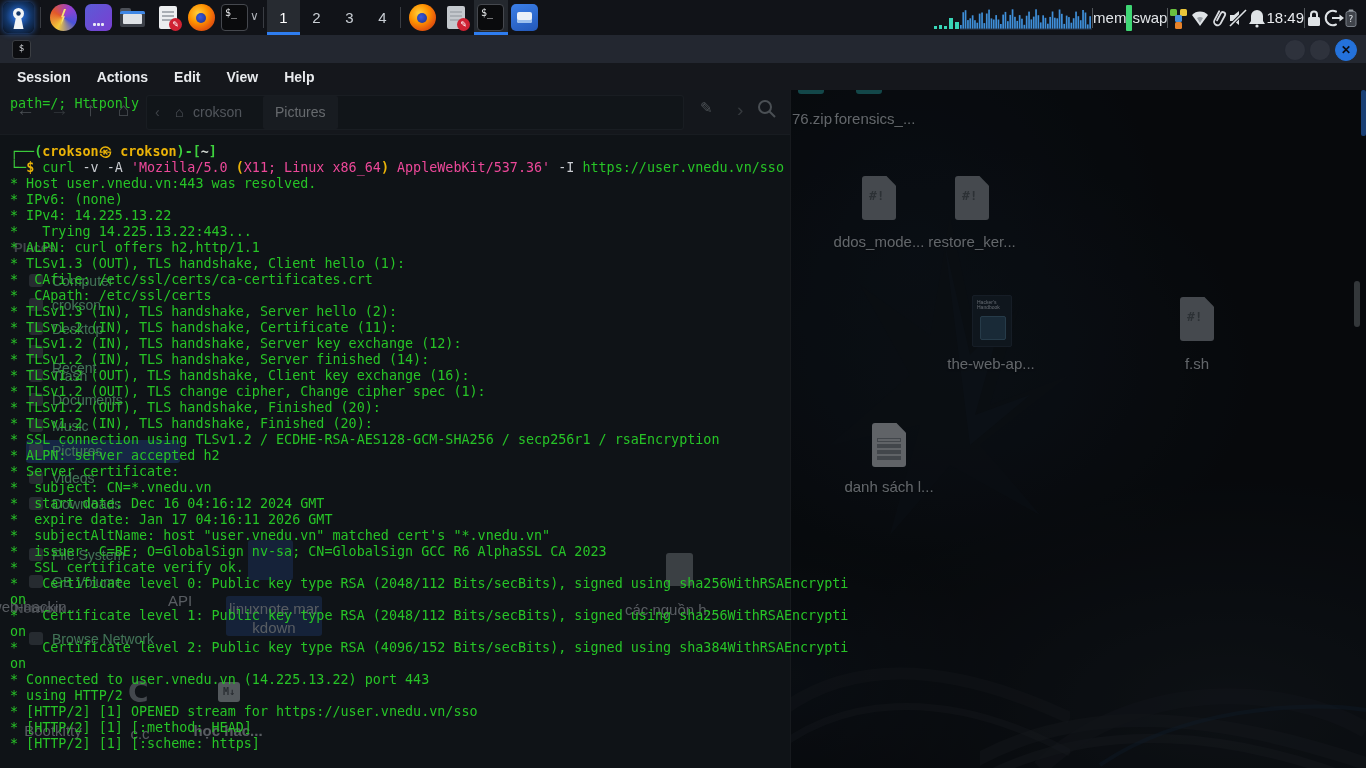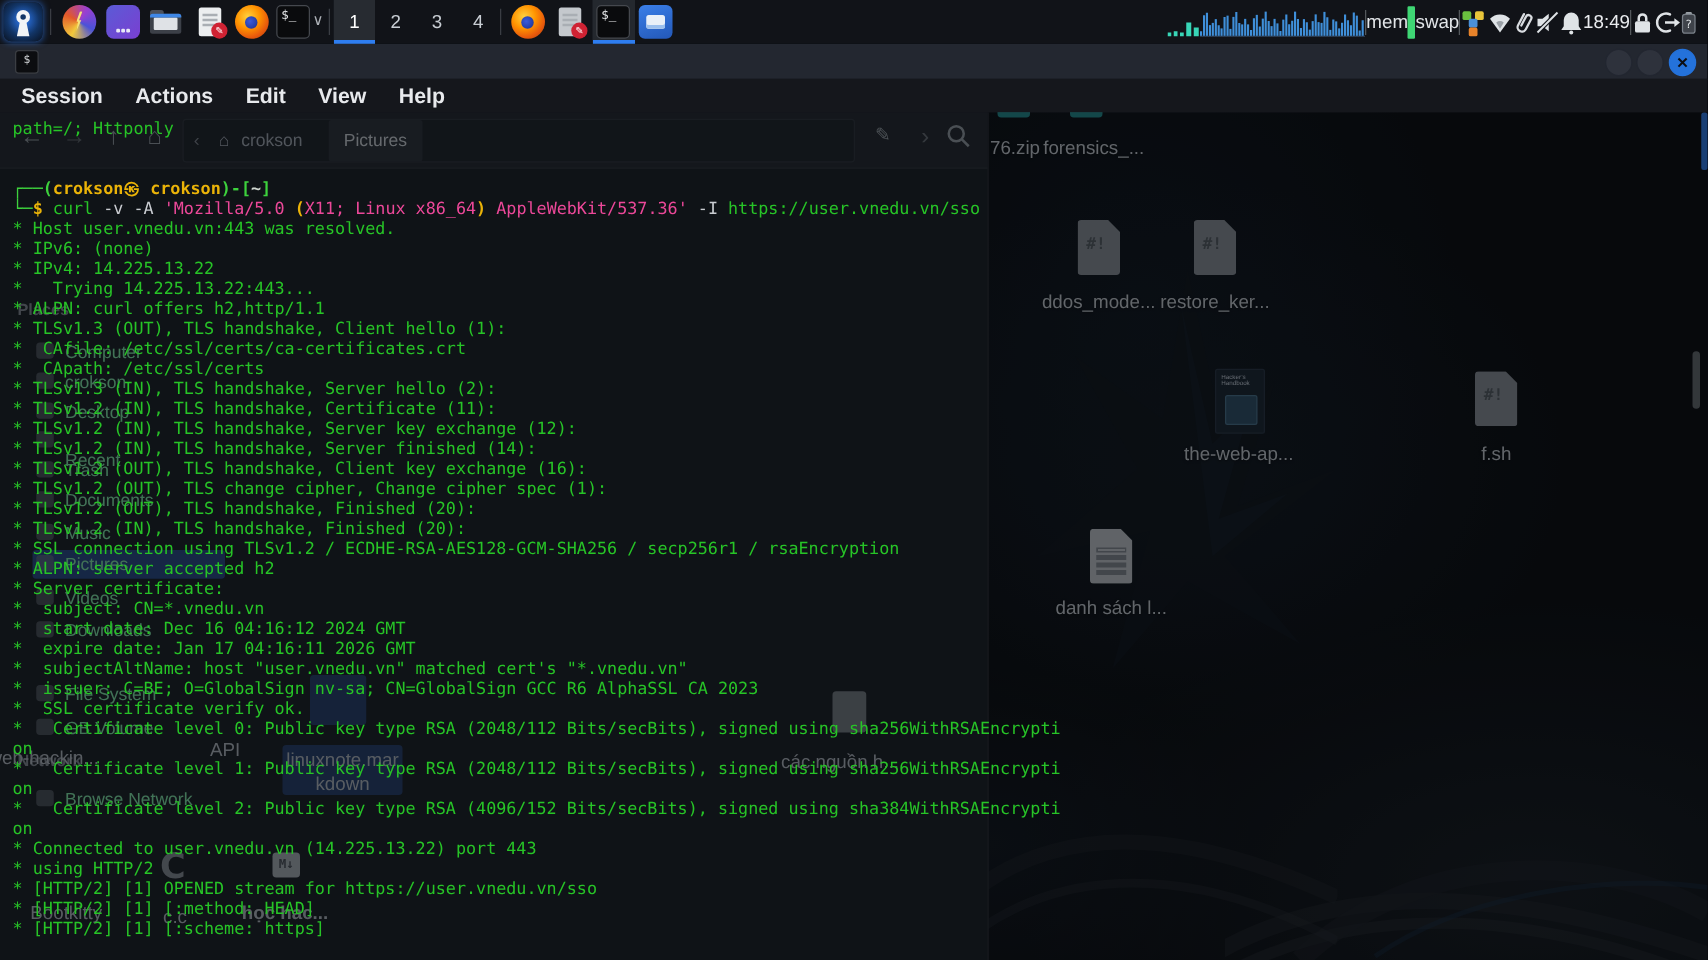--- a/index.html
+++ b/index.html
@@ -59,21 +59,21 @@
   .c-w{color:#c9ccd1;}
   .c-wb{color:#cfd6cf;font-weight:bold;}
 
   
   #titlebar{left:0;top:35px;width:1366px;height:28px;background:#232730;border-bottom:1px solid #1a1d24;}
   #win-title{position:absolute;left:0;right:0;top:7px;text-align:center;color:#14b8a6;font-size:13px;margin-top:28px;}
   #win-icon{position:absolute;left:12px;top:5px;width:17px;height:17px;background:#0c0d10;border:1px solid #3b3e43;border-radius:3px;color:#d7dadd;font:9px "DejaVu Sans Mono",monospace;line-height:15px;text-align:center;}
   .winbtn{position:absolute;top:4px;width:20px;height:20px;border-radius:50%;background:#2e323c;border:1px solid #222630;}
   #btn-close{background:#2472db;border-color:#2472db;color:#0b0d12;font-weight:bold;font-size:12px;line-height:20px;text-align:center;}
   #menubar{left:0;top:63px;width:1366px;height:27px;background:#15171c;display:flex;align-items:center;padding-left:4px;box-sizing:border-box;}
-  .menu-item{color:#e8eaed;font-size:17px;font-weight:600;padding:0 13px;}
+  .menu-item{color:#e8eaed;font-size:14px;font-weight:600;padding:0 13px;}
 
   
   #panel{left:0;top:0;width:1366px;height:35px;background:#111318;z-index:30;}
   .psep{position:absolute;top:7px;width:1px;height:21px;background:#3a3d43;}
   #kali-btn{position:absolute;left:3px;top:2px;width:31px;height:31px;border-radius:6px;
      background:radial-gradient(circle at 50% 45%, #2f7cf6 0%, #123567 55%, #0a1220 100%);box-shadow:0 0 6px #2f7cf6aa;}
   .lch{position:absolute;top:4px;width:27px;height:27px;}
   .ico-thunder{border-radius:50%;background:conic-gradient(from 210deg,#f2c93c,#e2582a,#9a3fd1,#4a52d8,#f2c93c);}
   .ico-thunder::after{content:"";position:absolute;left:11px;top:5px;width:5px;height:16px;background:#f7e27a;clip-path:polygon(60% 0,100% 0,45% 45%,80% 45%,0 100%,30% 52%,0 52%);}
   .ico-grid{border-radius:6px;background:linear-gradient(135deg,#5b5bd6 0%,#7a3fd1 100%);}

